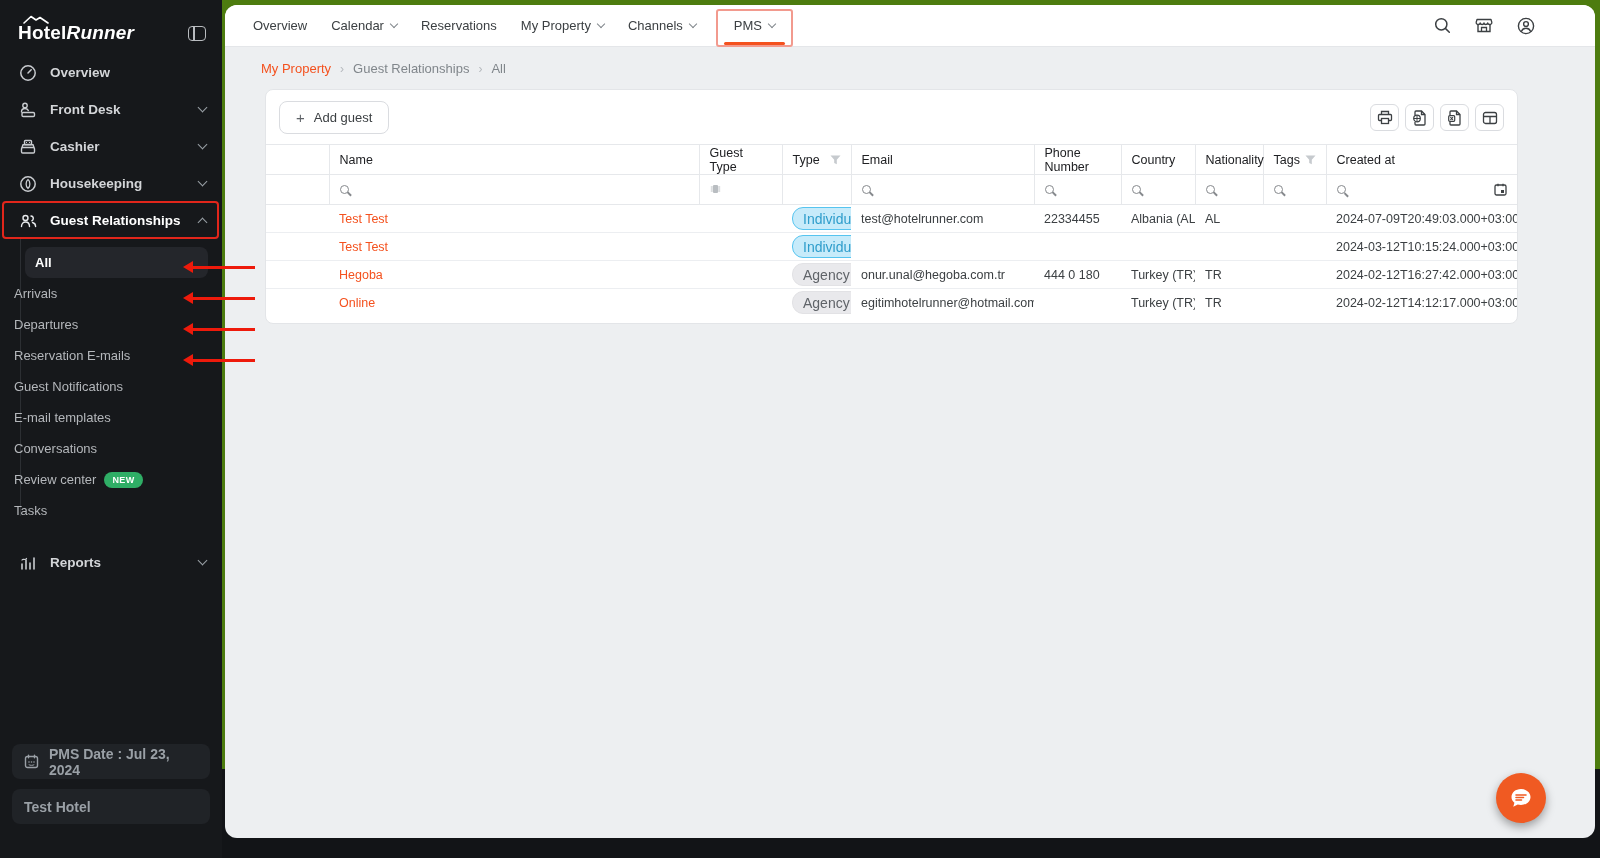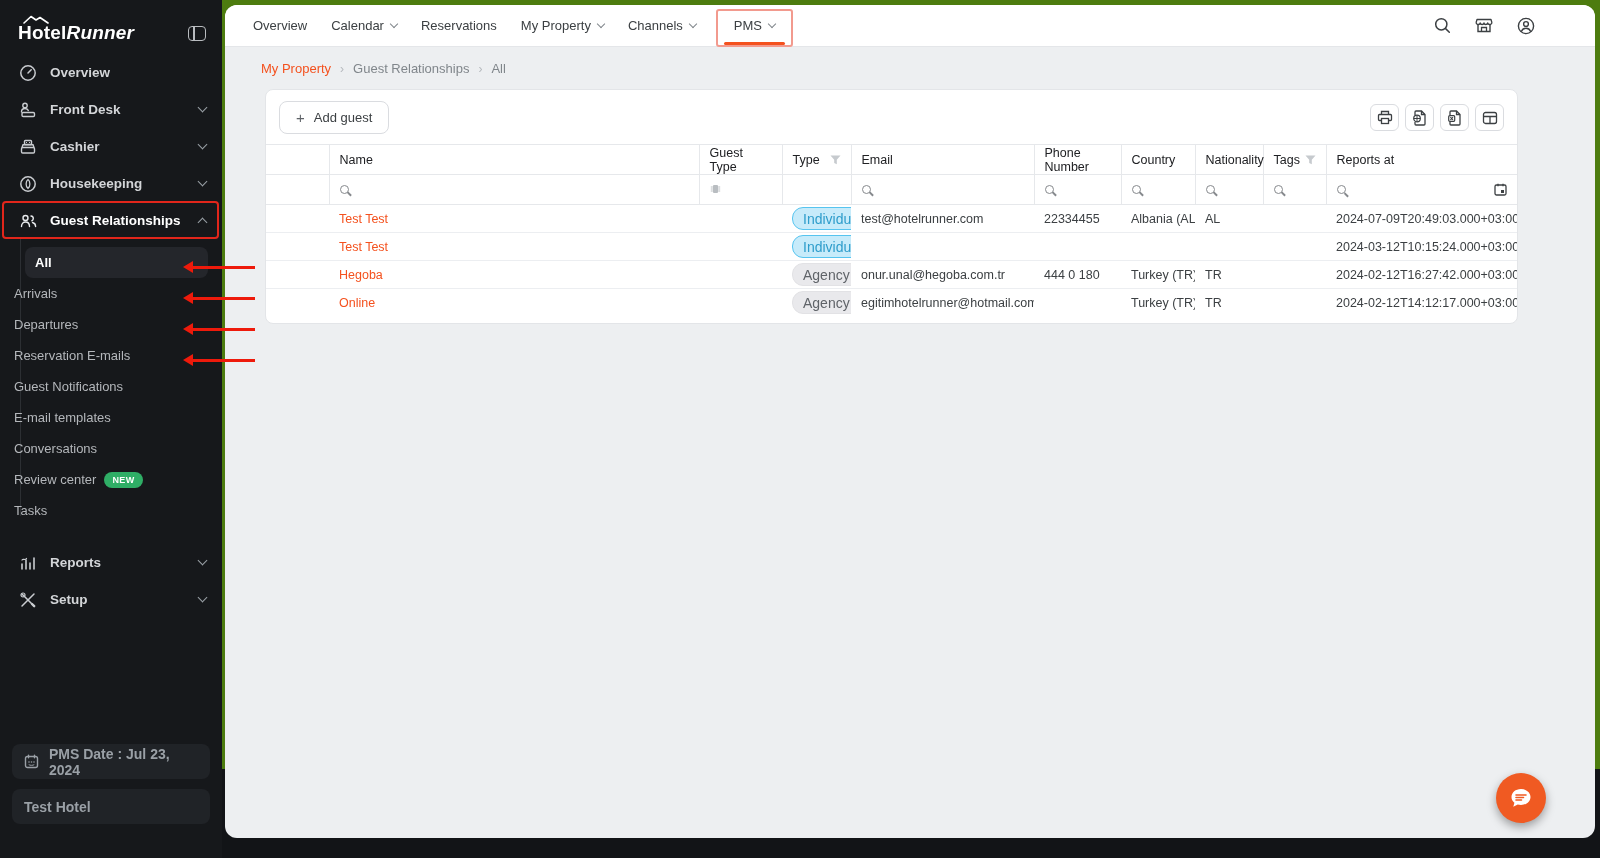--- a/index.html
+++ b/index.html
@@ -204,33 +204,20 @@
           <svg width="18" height="18" viewBox="0 0 18 18" fill="none">
               <path d="M3 15 V10 M7 15 V6 M11 15 V9 M15 15 V4" stroke="#c9ccd0" stroke-width="1.6" stroke-linecap="round"></path>
               <path d="M3 6 C4.5 4 6 7 7.5 4.5" stroke="#c9ccd0" stroke-width="1.2" stroke-linecap="round"></path>
             </svg>
         </span>
         <span>Reports</span>
         <span class="spacer"></span>
           <span class="chev"></span>
       </div>
 
-      <div class="menu-item">
-        <span class="mi-icon">
-          <svg width="18" height="18" viewBox="0 0 18 18" fill="none">
-              <path d="M3 3 L15 15" stroke="#c9ccd0" stroke-width="1.5" stroke-linecap="round"></path>
-              <path d="M15 3 L3 15" stroke="#c9ccd0" stroke-width="1.5" stroke-linecap="round"></path>
-              <circle cx="4" cy="4" r="2" stroke="#c9ccd0" stroke-width="1.2"></circle>
-              <path d="M13 13 l2.2 2.2" stroke="#c9ccd0" stroke-width="2.4" stroke-linecap="round"></path>
-            </svg>
-        </span>
-        <span>Setup</span>
-        <span class="spacer"></span>
-          <span class="chev"></span>
-      </div>
     </div>
 
     <div class="side-card pms-date">
       <span class="cal">
         <svg width="15" height="15" viewBox="0 0 15 15" fill="none">
             <rect x="1.5" y="2.5" width="12" height="11" rx="2" stroke="#9aa0a6" stroke-width="1.4"></rect>
             <path d="M4.5 1.2 v2.6 M10.5 1.2 v2.6" stroke="#9aa0a6" stroke-width="1.4" stroke-linecap="round"></path>
             <circle cx="5" cy="8" r="0.8" fill="#9aa0a6"></circle>
             <circle cx="7.5" cy="8" r="0.8" fill="#9aa0a6"></circle>
             <circle cx="10" cy="8" r="0.8" fill="#9aa0a6"></circle>
@@ -373,21 +360,21 @@
             <th>Country</th>
             <th>Nationality</th>
             <th>
                 <span class="th-flex">
                   <span>Tags</span>
                   <svg width="11" height="10" viewBox="0 0 11 10">
                     <path d="M0.5 0.5 H10.5 L6.8 4.8 V9.3 L4.2 8 V4.8 Z" fill="#c6cace"></path>
                   </svg>
                 </span>
               </th>
-            <th>Reports at</th>
+            <th>Created at</th>
           </tr>
           <tr class="filters">
             <td></td>
             <td><span class="mag"></span></td>
             <td><svg width="11" height="10" viewBox="0 0 11 10">
                   <rect x="3" y="1" width="5" height="8" rx="1" fill="#b9bdc1"></rect>
                   <path d="M0.8 3 h2 M0.8 5 h2 M0.8 7 h2 M8.2 3 h2 M8.2 5 h2 M8.2 7 h2" stroke="#b9bdc1" stroke-width="1"></path>
                 </svg></td>
             <td></td>
             <td><span class="mag"></span></td>

